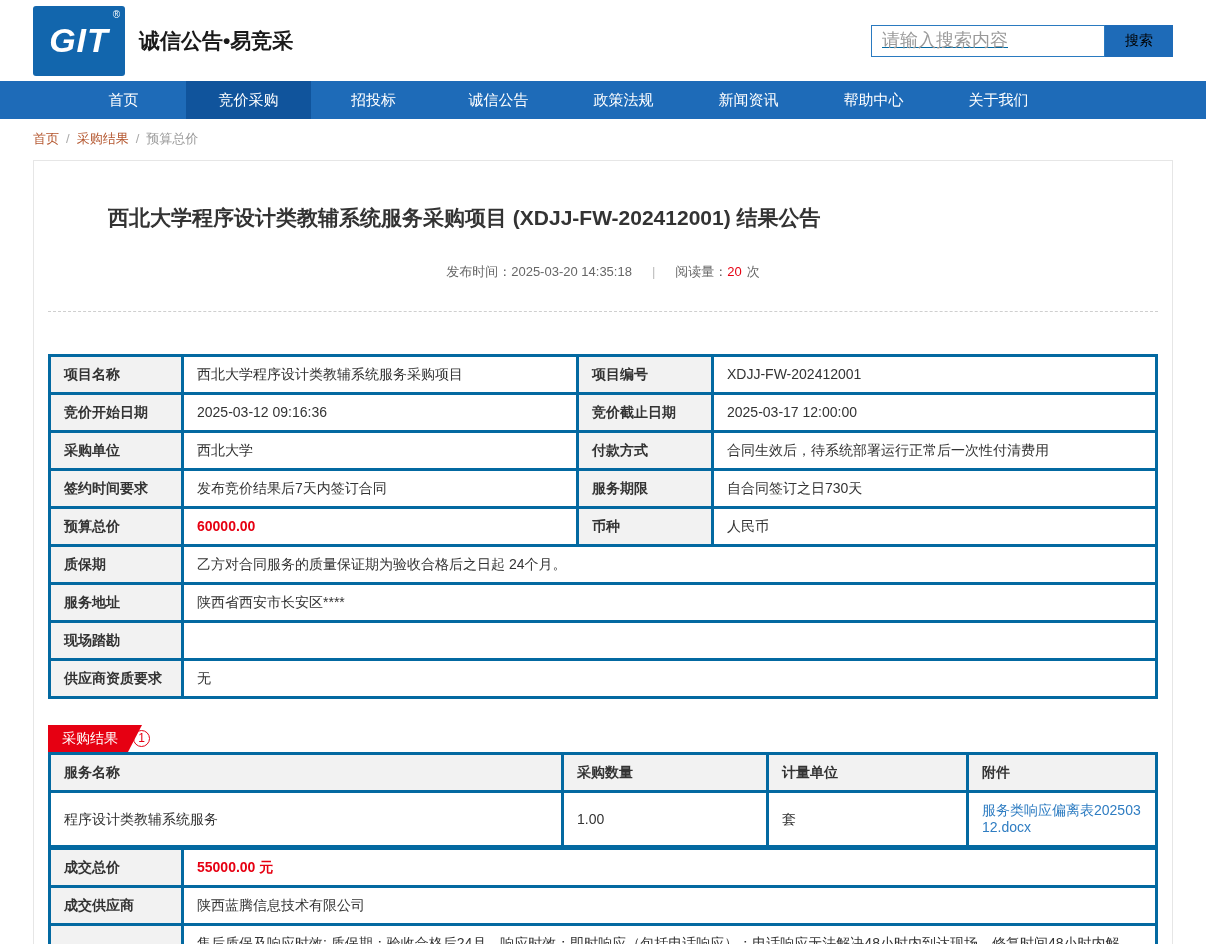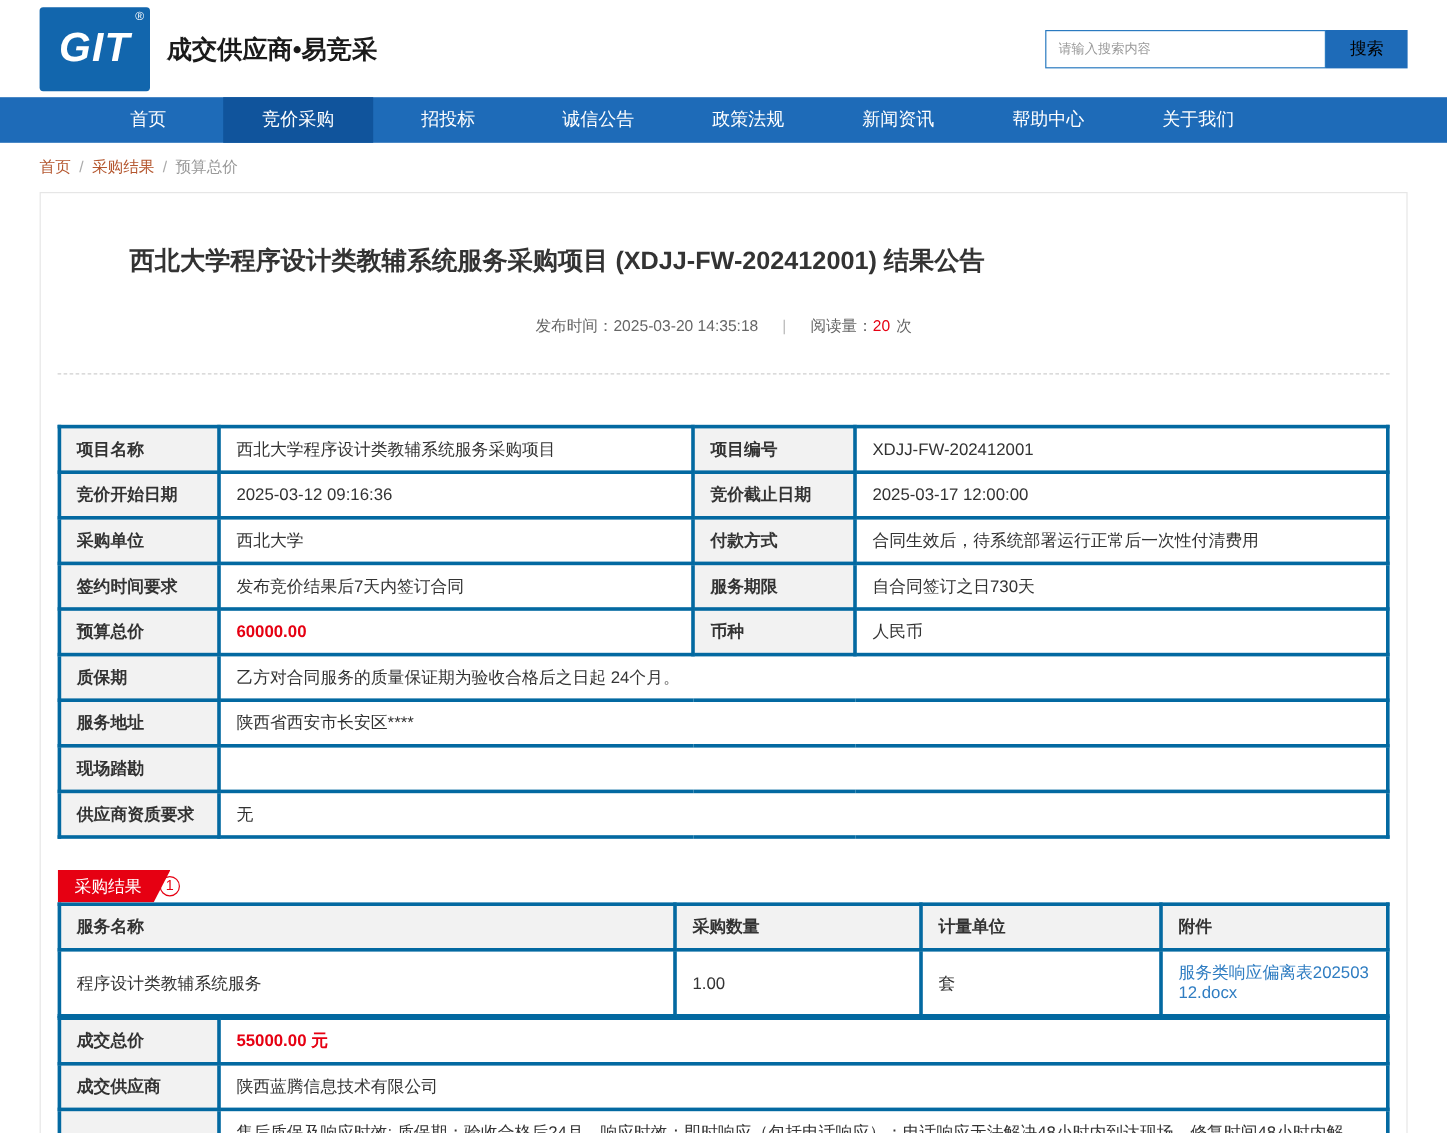--- a/index.html
+++ b/index.html
@@ -18,22 +18,23 @@
     width:92px; height:70px; background:#1266ad; border-radius:3px;
     color:#fff; display:flex; align-items:center; justify-content:center;
     position:relative; cursor:pointer; flex:0 0 auto;
   }
   .logo-text { font-size:34px; font-weight:bold; font-style:italic; letter-spacing:1px; }
   .logo-reg { position:absolute; top:3px; right:5px; font-size:10px; font-style:normal; font-weight:normal; }
   .site-name { font-size:21px; font-weight:bold; color:#1a1a1a; margin-left:14px; }
   .search-area { margin-left:auto; display:flex; }
   .search-input {
     width:234px; height:32px; border:1px solid #2a7ac0; padding:0 10px;
-    font-size:11px; outline:none; color:#0369a1;
+    font-size:18px; outline:none; color:#0369a1;
     font-family:"Liberation Sans","DejaVu Sans",sans-serif;
+    text-decoration:underline;
   }
   .search-input::placeholder { color:#9a9a9a; }
   .search-btn {
     width:68px; height:32px; background:#1e6bb8; color:#000000; border:none;
     font-size:14px; cursor:pointer;
     font-family:"Liberation Sans","DejaVu Sans",sans-serif;
   }
 
   
   .nav { background:#1e6bb8; height:38px; }
@@ -93,21 +94,21 @@
 </style>
 </head>
 <body>
 
 <div class="topbar">
   <div class="container topbar-inner">
     <div class="logo-box">
       <span class="logo-text">GIT</span>
       <span class="logo-reg">®</span>
     </div>
-    <div class="site-name">成交供应商•易竞采</div>
+    <div class="site-name">诚信公告•易竞采</div>
     <div class="search-area">
       <input class="search-input" type="text" placeholder="请输入搜索内容" style="">
       <button class="search-btn">搜索</button>
     </div>
   </div>
 </div>
 
 <div class="nav">
   <div class="container nav-inner">
     <div class="nav-item">首页</div>

